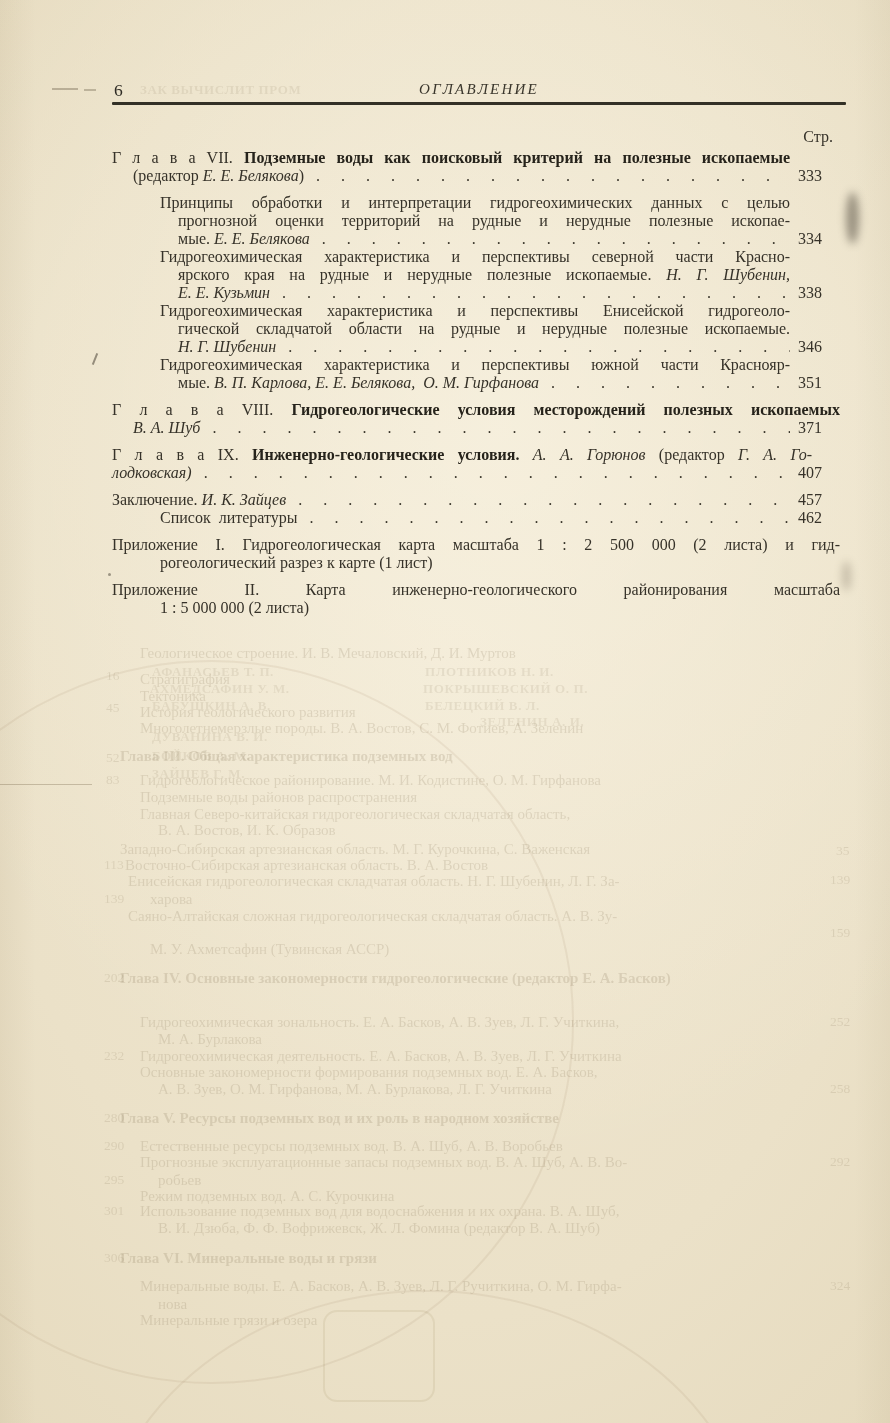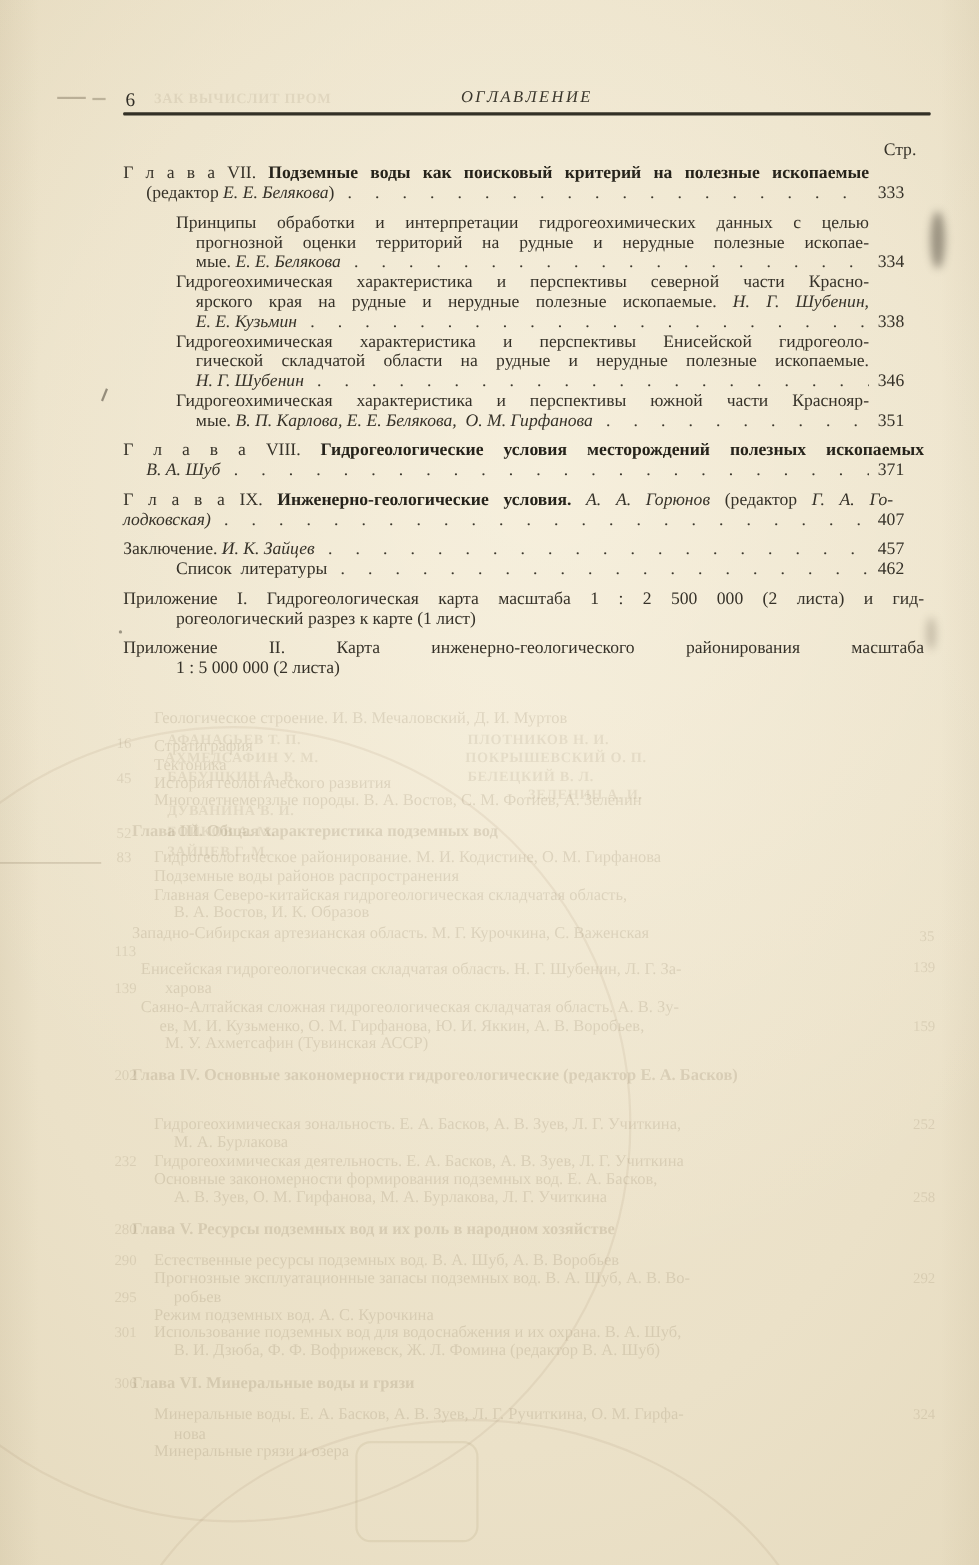--- a/index.html
+++ b/index.html
@@ -149,24 +149,24 @@
       <span class="gl" style="left: 140px; top: 671px;">Стратиграфия</span>
       <span class="gl" style="left: 140px; top: 688px;">Тектоника</span>
       <span class="gl" style="left: 140px; top: 704px;">История геологического развития</span>
       <span class="gl" style="left: 140px; top: 720px;">Многолетнемерзлые породы. В. А. Востов, С. М. Фотиев, А. Зеленин</span>
       <span class="gl" style="left: 140px; top: 772px;">Гидрогеологическое районирование. М. И. Кодистине, О. М. Гирфанова</span>
       <span class="gl gb" style="left: 120px; top: 748px;">Глава III. Общая характеристика подземных вод</span>
       <span class="gl" style="left: 140px; top: 789px;">Подземные воды районов распространения</span>
       <span class="gl" style="left: 140px; top: 806px;">Главная Северо-китайская гидрогеологическая складчатая область,</span>
       <span class="gl" style="left: 158px; top: 822px;">В. А. Востов, И. К. Образов</span>
       <span class="gl" style="left: 120px; top: 841px;">Западно-Сибирская артезианская область. М. Г. Курочкина, С. Важенская</span>
+      <span class="gl" style="left: 125px; top: 857px;">Восточно-Сибирская артезианская область. В. А. Востов</span>
       <span class="gl" style="left: 128px; top: 873px;">Енисейская гидрогеологическая складчатая область. Н. Г. Шубенин, Л. Г. За-</span>
       <span class="gl" style="left: 150px; top: 891px;">харова</span>
       <span class="gl" style="left: 128px; top: 908px;">Саяно-Алтайская сложная гидрогеологическая складчатая область. А. В. Зу-</span>
-      <span class="gl" style="left: 145px; top: 925px;">ев, М. И. Кузьменко, О. М. Гирфанова, Ю. И. Яккин, А. В. Воробьев,</span>
       <span class="gl" style="left: 150px; top: 941px;">М. У. Ахметсафин (Тувинская АССР)</span>
       <span class="gl gb" style="left: 120px; top: 970px;">Глава IV. Основные закономерности гидрогеологические (редактор Е. А. Басков)</span>
       <span class="gl" style="left: 140px; top: 1014px;">Гидрогеохимическая зональность. Е. А. Басков, А. В. Зуев, Л. Г. Учиткина,</span>
       <span class="gl" style="left: 158px; top: 1031px;">М. А. Бурлакова</span>
       <span class="gl" style="left: 140px; top: 1048px;">Гидрогеохимическая деятельность. Е. А. Басков, А. В. Зуев, Л. Г. Учиткина</span>
       <span class="gl" style="left: 158px; top: 1081px;">А. В. Зуев, О. М. Гирфанова, М. А. Бурлакова, Л. Г. Учиткина</span>
       <span class="gl" style="left: 140px; top: 1064px;">Основные закономерности формирования подземных вод. Е. А. Басков,</span>
       <span class="gl gb" style="left: 120px; top: 1110px;">Глава V. Ресурсы подземных вод и их роль в народном хозяйстве</span>
       <span class="gl" style="left: 140px; top: 1138px;">Естественные ресурсы подземных вод. В. А. Шуб, А. В. Воробьев</span>
       <span class="gl" style="left: 140px; top: 1154px;">Прогнозные эксплуатационные запасы подземных вод. В. А. Шуб, А. В. Во-</span>

